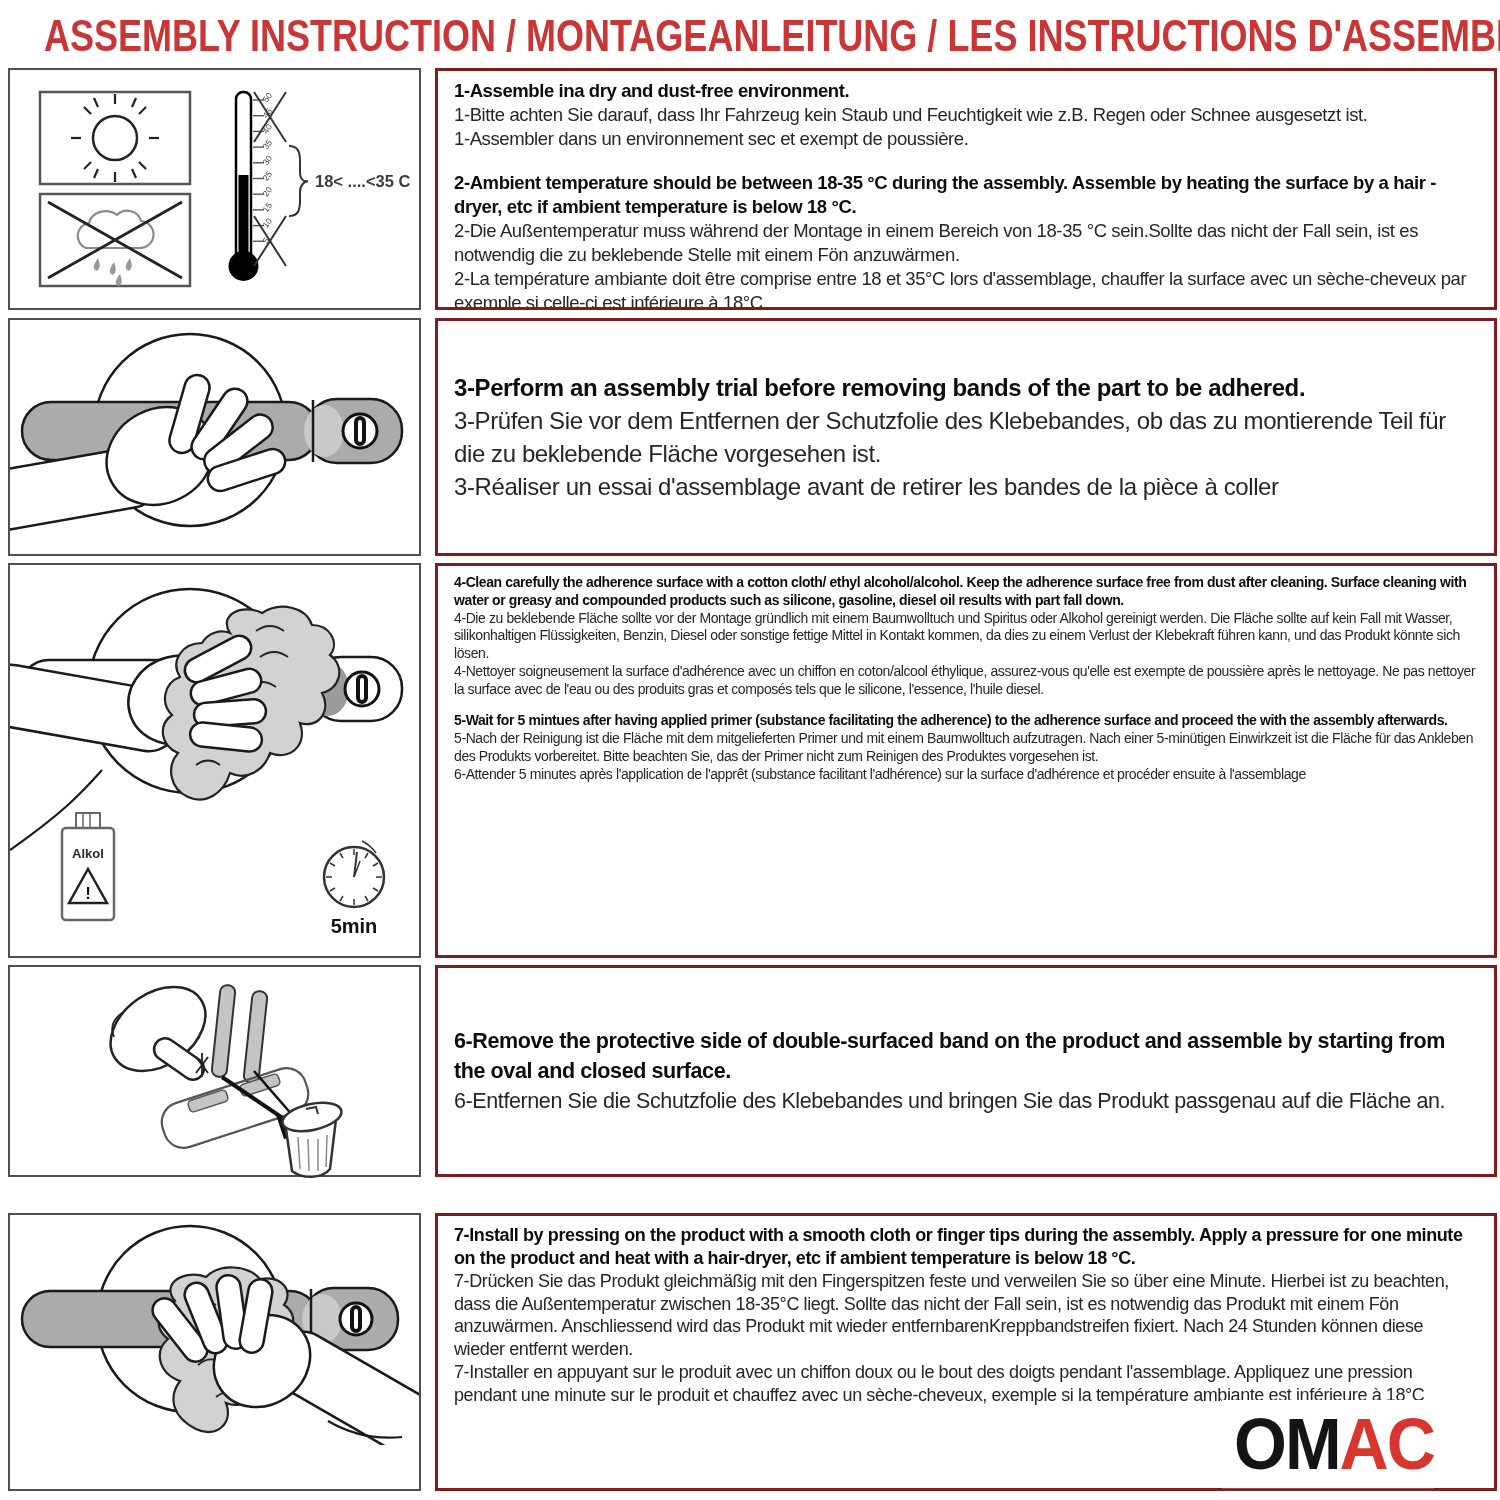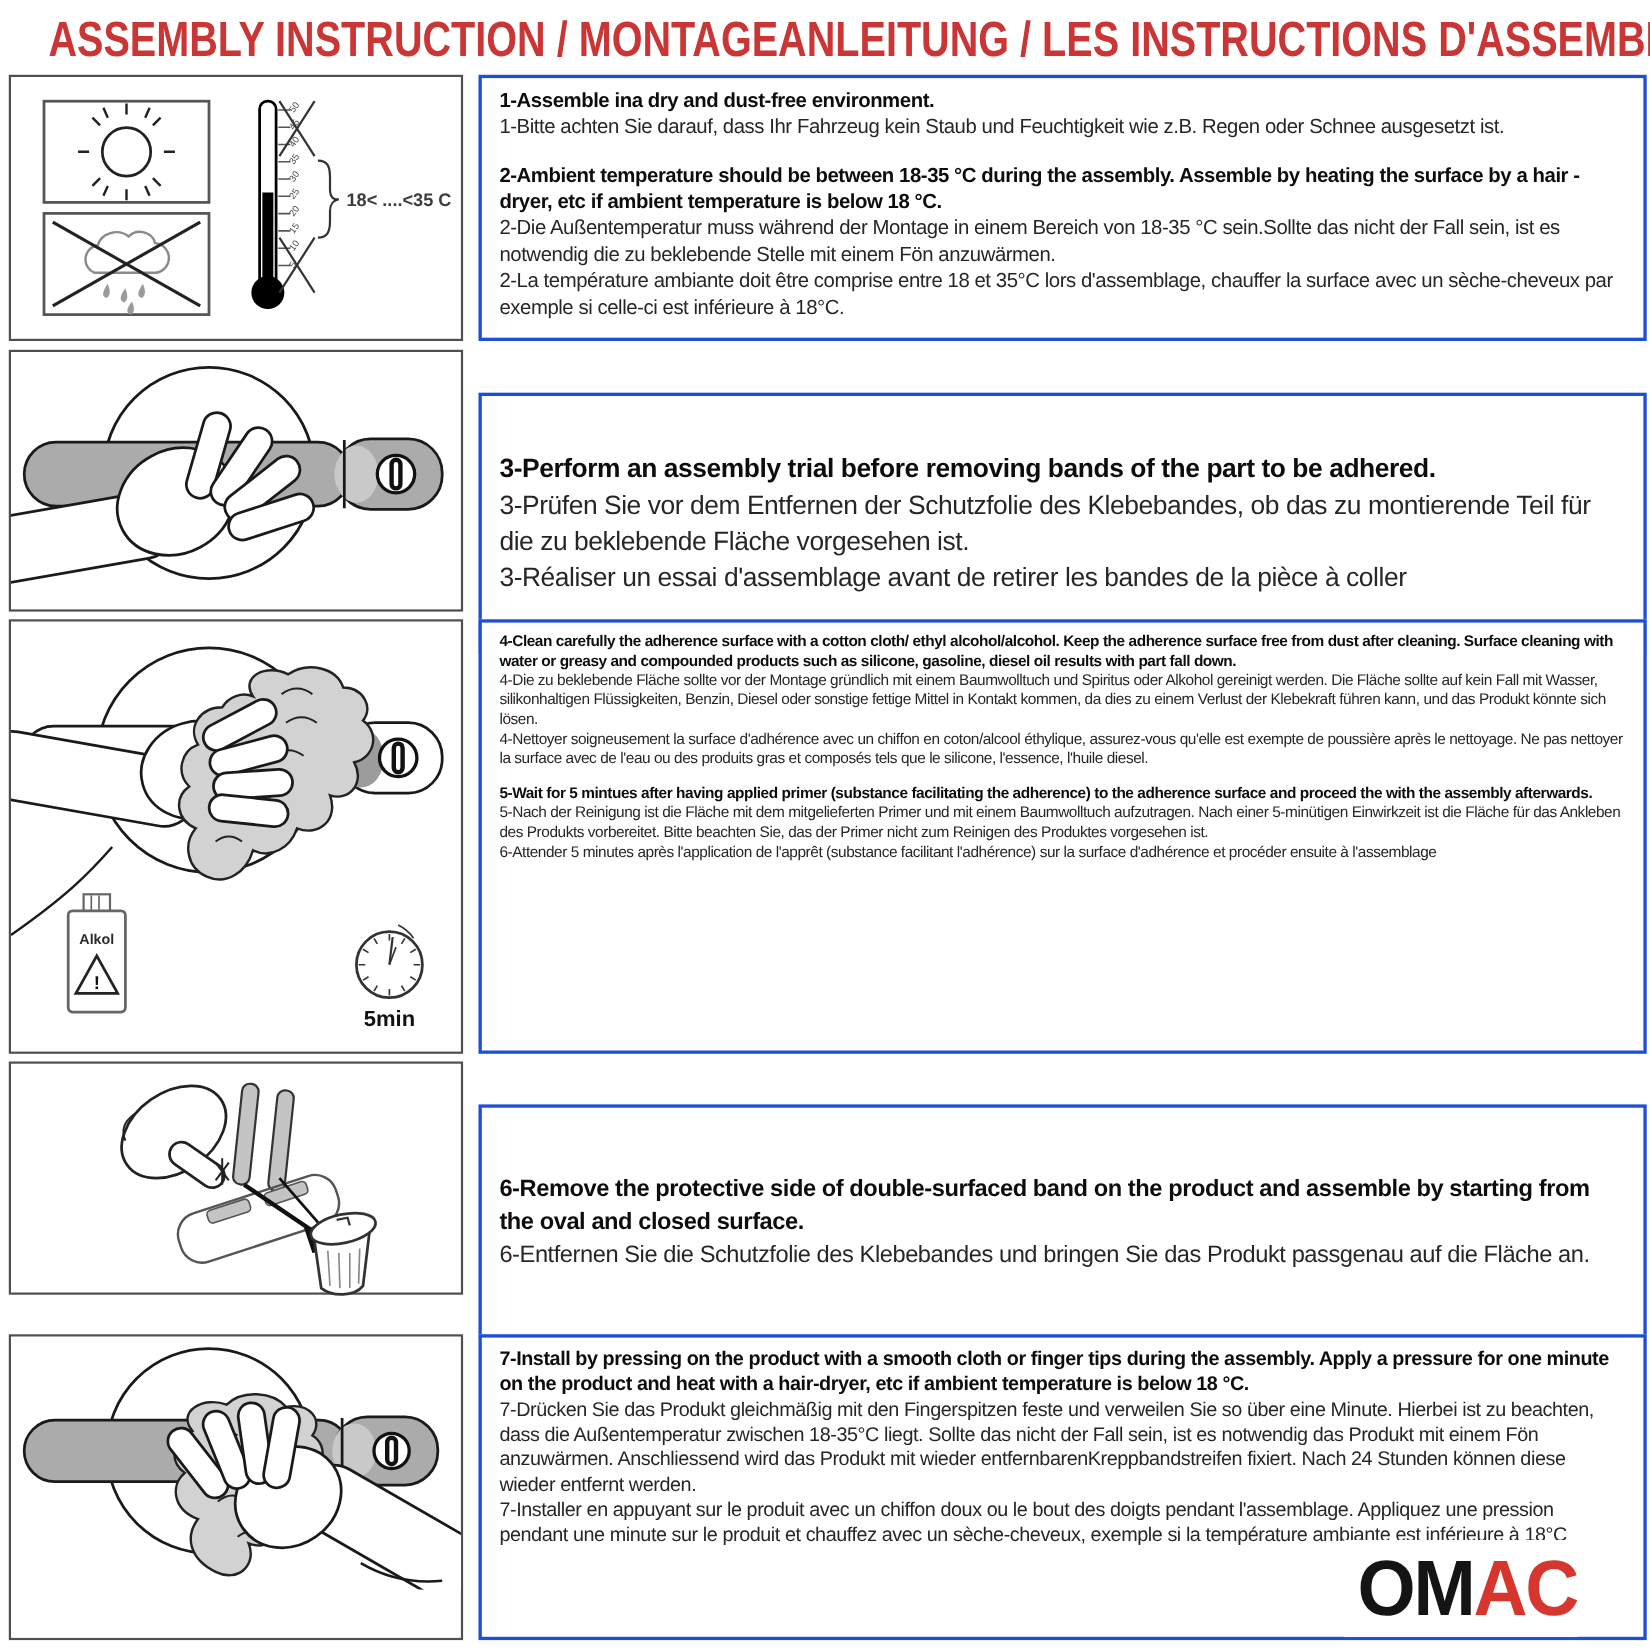--- a/index.html
+++ b/index.html
@@ -13,25 +13,25 @@
     font-size:45px;font-weight:700;color:#ca3535;white-space:nowrap;
     transform:scaleX(0.80);transform-origin:left center;letter-spacing:0;
   }
   .row{position:absolute;left:0;width:1500px;}
   .ibox{
     position:absolute;left:8px;width:413px;height:100%;
     border:2px solid #4f4f4f;background:#fff;box-sizing:border-box;
   }
   .tbox{
     position:absolute;left:435px;width:1062px;height:100%;
-    border:3px solid #1d4ed8;background:#fff;box-sizing:border-box;
+    border:3px solid #7f1d1d;background:#fff;box-sizing:border-box;
     display:flex;flex-direction:column;justify-content:flex-start;
     padding:8px 16px;letter-spacing:-0.4px;overflow:hidden;
   }
-  .tbox.center{justify-content:center;margin-top:39px;}
+  .tbox.center{justify-content:center;}
   .tbox p{margin:0;}
   p.b{font-weight:700;color:#0d0d0d;}
   .fs1{font-size:18.5px;line-height:1.30;}
   .fs2{font-size:24px;line-height:1.38;}
   .fs3{font-size:14px;line-height:1.27;}
   .fs4{font-size:21.5px;line-height:1.40;}
   .fs5{font-size:18px;line-height:1.27;}
   .gap{height:20px;flex:0 0 auto;}
   .gap-s{height:14px;flex:0 0 auto;}
   svg{display:block;}
@@ -122,20 +122,21 @@
               <line x1="276" y1="146" x2="244" y2="196"></line>
           </g>
           <path d="M279,76 C288,76 290,82 290,91 L290,102 C290,110 294,112 298,111 C294,112 290,114 290,122 L290,131 C290,140 288,146 279,146" fill="none" stroke="#333" stroke-width="2"></path>
         </g>
         <text x="305" y="117" font-size="16.5" font-weight="600" fill="#3c3c3c">18&lt; ....&lt;35 C</text>
       </svg>
     </div>
     <div class="tbox fs1">
       <p class="b">1-Assemble ina dry and dust-free environment.</p>
       <p>1-Bitte achten Sie darauf, dass Ihr Fahrzeug kein Staub und Feuchtigkeit wie z.B. Regen oder Schnee ausgesetzt ist.</p>
+      <p>1-Assembler dans un environnement sec et exempt de poussière.</p>
       <div class="gap"></div>
       <p class="b">2-Ambient temperature should be between 18-35 °C  during the assembly. Assemble by heating the surface by a hair -dryer, etc if ambient temperature is below 18 °C.</p>
       <p>2-Die Außentemperatur muss während der Montage in einem Bereich von 18-35 °C  sein.Sollte das nicht der Fall sein, ist es notwendig die zu beklebende Stelle mit einem Fön anzuwärmen.</p>
       <p>2-La température ambiante doit être comprise entre 18 et 35°C lors d'assemblage, chauffer la surface avec un sèche-cheveux par exemple si celle-ci est inférieure à 18°C.</p>
     </div>
   </div>
 
   <div class="row" style="top:318px;height:238px;">
     <div class="ibox">
       <svg width="409" height="234" viewBox="0 0 409 234">

